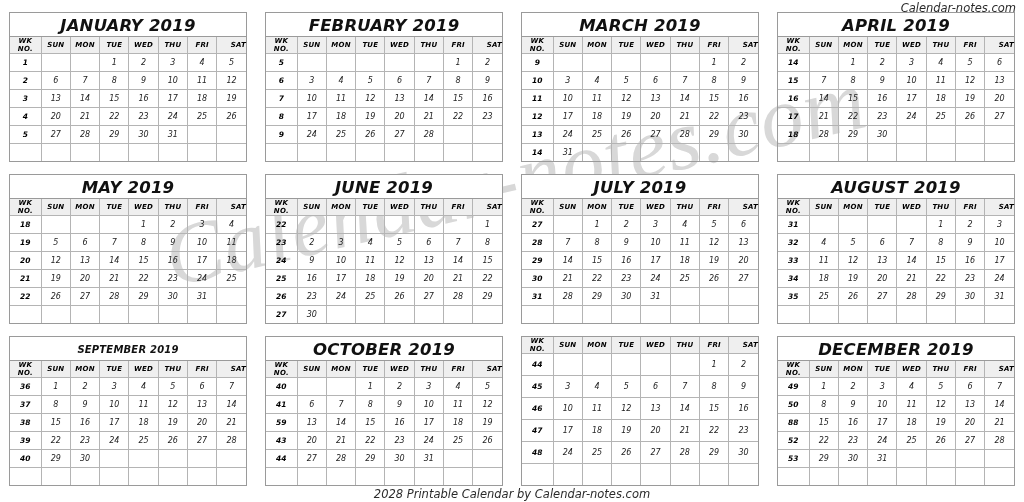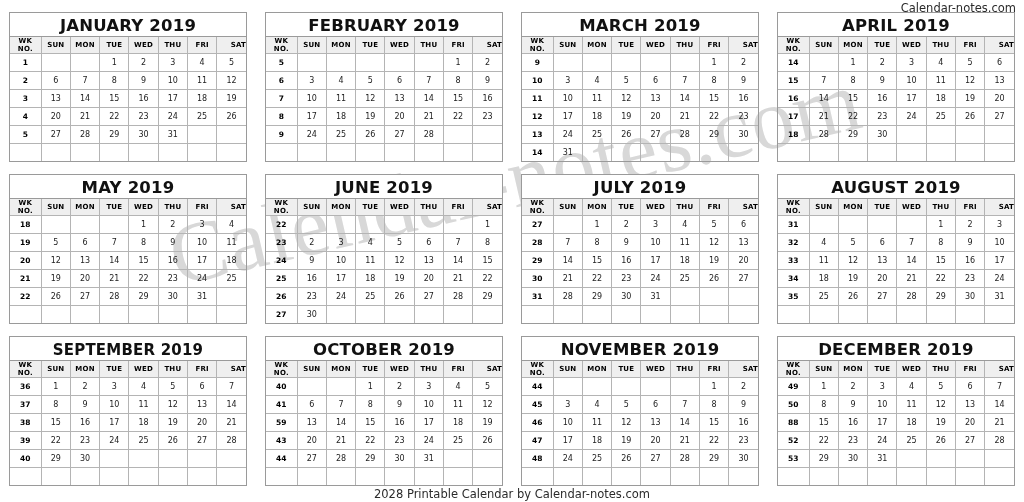--- a/index.html
+++ b/index.html
@@ -7,20 +7,21 @@
     margin: 0; padding: 0;
     width: 1024px; height: 502px;
     background: #ffffff;
     font-family: "Liberation Sans", sans-serif;
     overflow: hidden;
   }
   #page {
     position: relative;
     width: 1024px; height: 502px;
     background: #ffffff;
+    font-style: italic;
   }
 
   
   #watermark {
     position: absolute;
     left: 95px;
     top: 128px;
     width: 840px;
     text-align: center;
     font-family: "Liberation Serif", serif;
@@ -74,21 +75,21 @@
     font-size: 16.5px;
     font-weight: 700;
     color: #111;
     letter-spacing: 0.2px;
     background: #ffffff;
     border-bottom: 1px solid #9a9a9a;
     font-family: "DejaVu Sans", sans-serif;
     white-space: nowrap;
     overflow: hidden;
   }
-  .month-title.long { font-size: 15px; }
+  .month-title.long { font-size: 10px; }
   table.cal {
     width: 100%;
     border-collapse: collapse;
     table-layout: fixed;
     flex: 1;
   }
   table.cal th, table.cal td {
     border: 1px solid #b4b4b4;
     text-align: center;
     padding: 0;
@@ -927,21 +928,20 @@
               <td></td>
               <td></td>
               <td></td>
               <td></td>
               <td></td>
             </tr>
           </tbody>
         </table>
       </div>
       <div class="month">
-        <div class="month-title">NOVEMBER 2019</div>
         <table class="cal">
           <thead>
             <tr>
               <th>WK NO.</th>
               <th>SUN</th>
               <th>MON</th>
               <th>TUE</th>
               <th>WED</th>
               <th>THU</th>
               <th>FRI</th>

